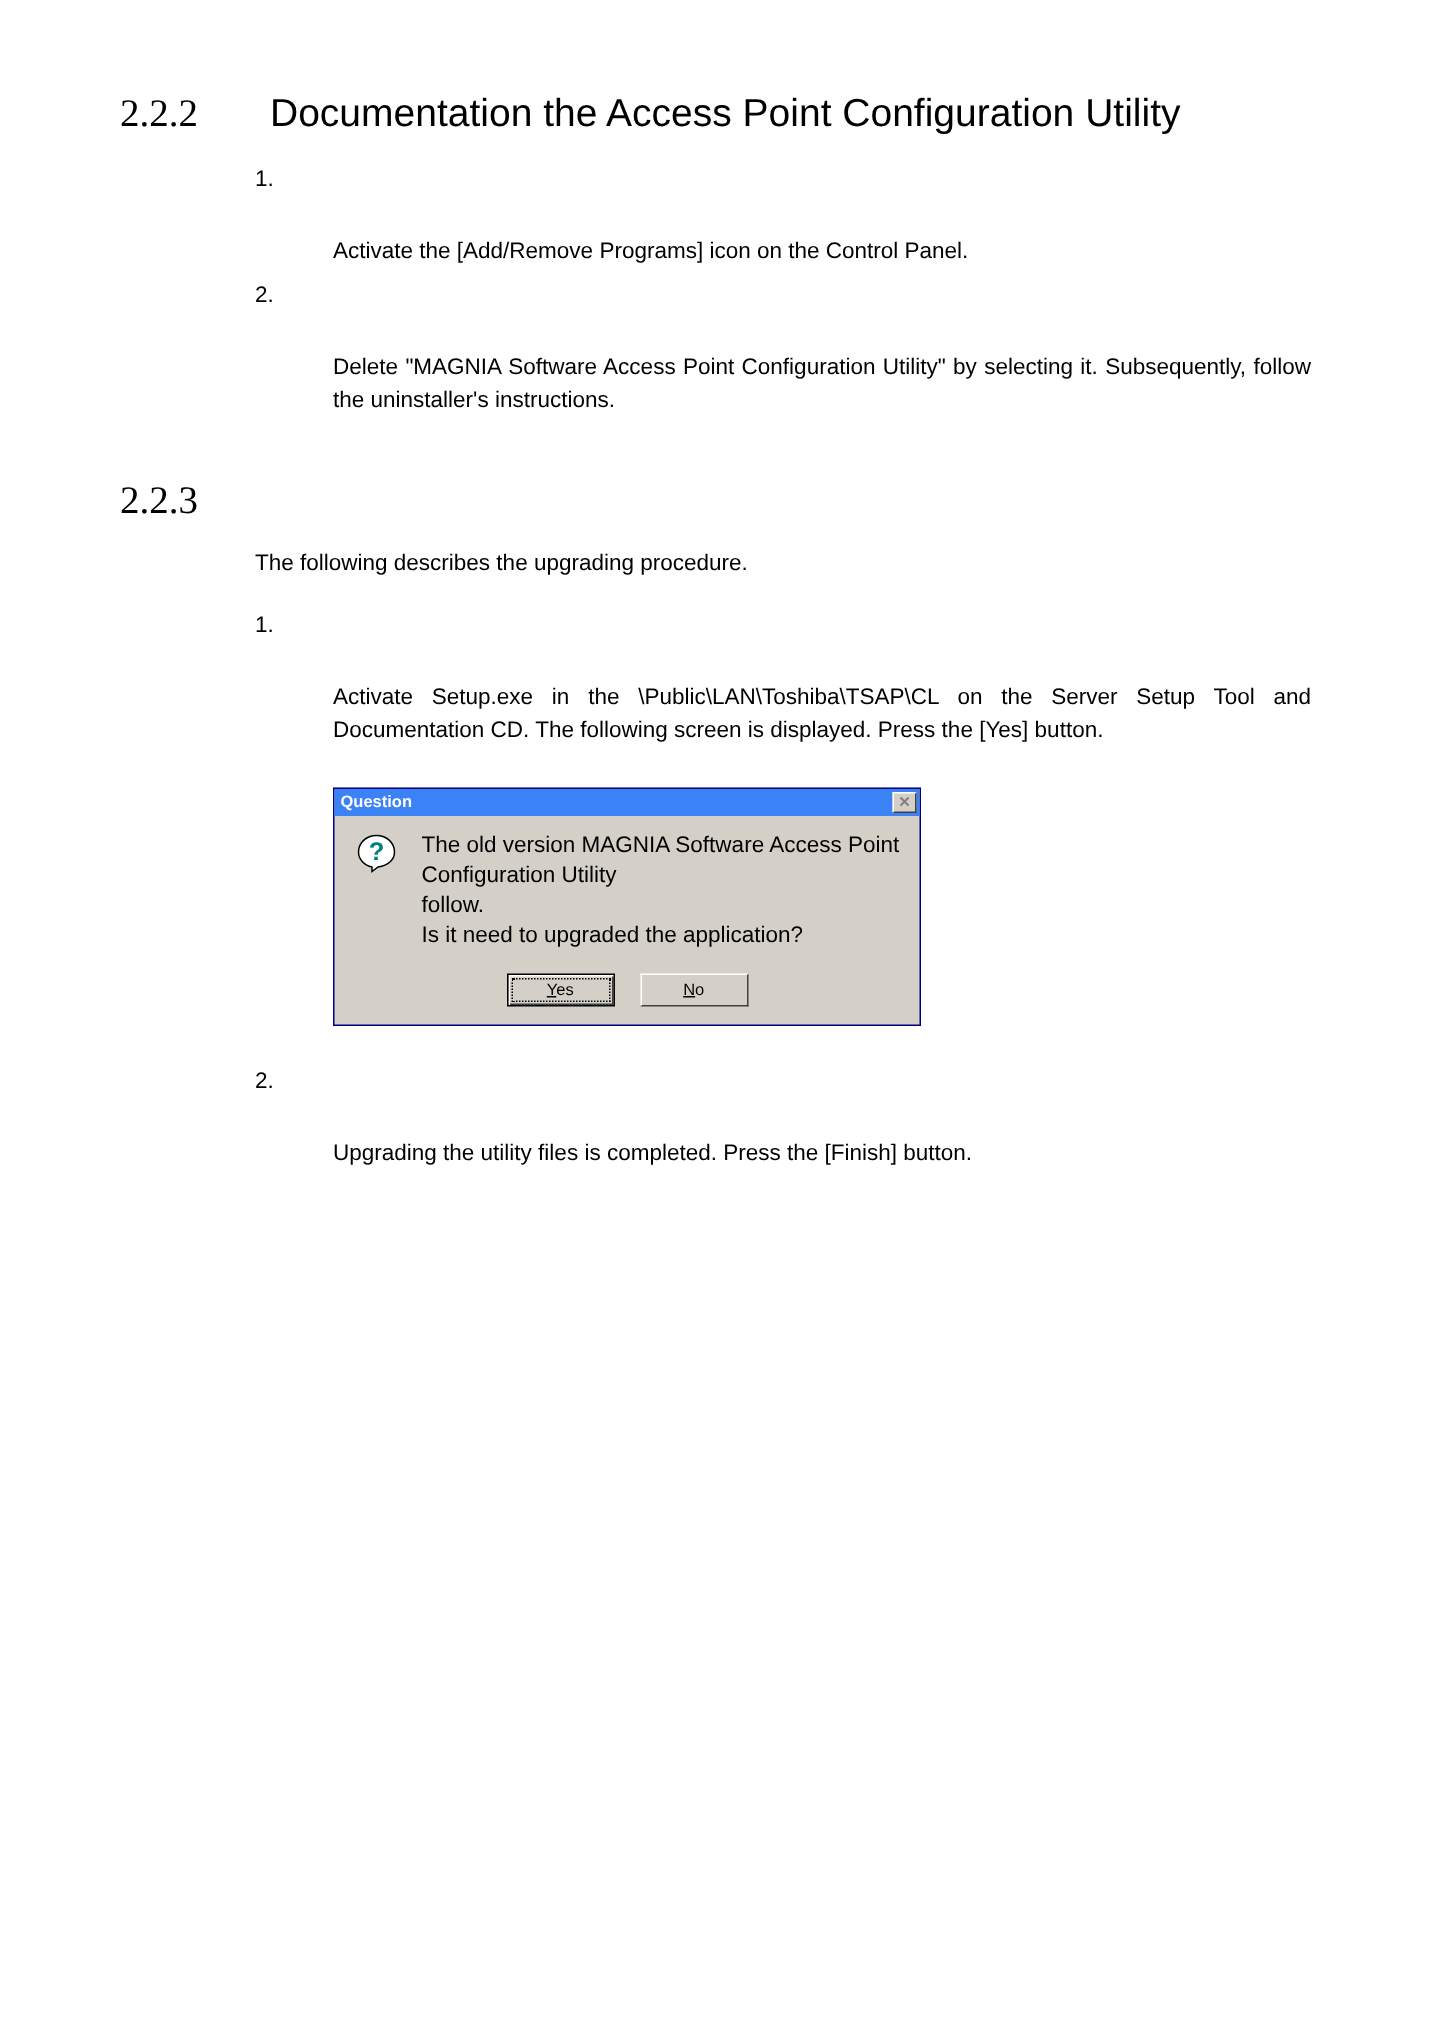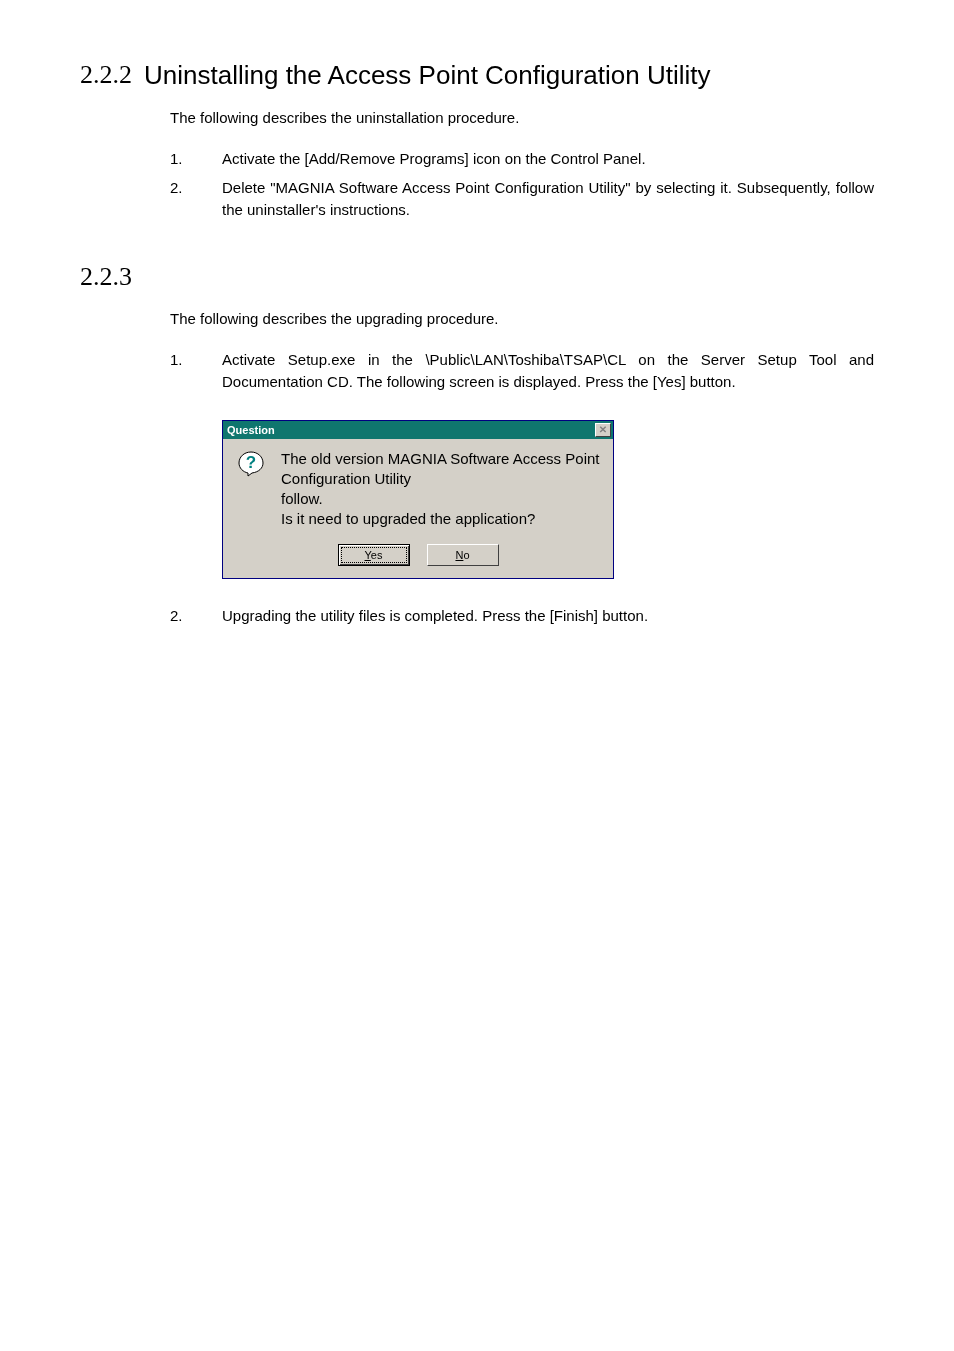--- a/index.html
+++ b/index.html
@@ -12,22 +12,23 @@
       background: #ffffff;
       width: 954px;
       padding: 60px 80px 60px 80px;
       color: #000;
     }
     .section {
       margin-bottom: 40px;
     }
     .section-heading {
       display: flex;
-      align-items: flex-start;
+      align-items: center;
       margin-bottom: 18px;
+      gap: 36px;
     }
     .section-number {
       font-family: 'Times New Roman', serif;
       font-size: 26px;
       font-weight: normal;
       margin-right: 12px;
     }
     .section-title {
       font-size: 26px;
       font-weight: normal;
@@ -46,35 +47,36 @@
       margin-bottom: 6px;
       font-size: 15px;
       line-height: 1.5;
     }
     .list-num {
       min-width: 52px;
     }
     .list-text {
       flex: 1;
       text-align: justify;
+      margin-top: 48px;
     }
     .dialog-container {
       margin-left: 142px;
       margin-top: 26px;
       margin-bottom: 26px;
     }
     .dialog {
       width: 392px;
       border: 1px solid #000080;
       background: #d4d0c8;
       font-family: Tahoma, Arial, sans-serif;
       font-size: 11px;
     }
     .dialog-titlebar {
-      background: #0f766e;
+      background: #3b82f6;
       color: #fff;
       display: flex;
       justify-content: space-between;
       align-items: center;
       height: 18px;
       padding-left: 4px;
       font-weight: bold;
     }
     .dialog-close {
       width: 16px;
@@ -142,23 +144,22 @@
     .mnemonic {
       text-decoration: underline;
     }
   </style>
 </head>
 <body>
 
 <div class="section">
   <div class="section-heading">
     <span class="section-number">2.2.2</span>
-    <span class="section-title">Uninstalling the Access Point Configuration Utility</span>
+    <span class="section-title">Documentation the Access Point Configuration Utility</span>
   </div>
-  <p class="section-intro">The following describes the uninstallation procedure.</p>
   <ol class="ordered-list">
     <li>
       <span class="list-num">1.</span>
       <span class="list-text">Activate the [Add/Remove Programs] icon on the Control Panel.</span>
     </li>
     <li>
       <span class="list-num">2.</span>
       <span class="list-text">Delete "MAGNIA Software Access Point Configuration Utility" by selecting it. Subsequently, follow the uninstaller's instructions.</span>
     </li>
   </ol>

